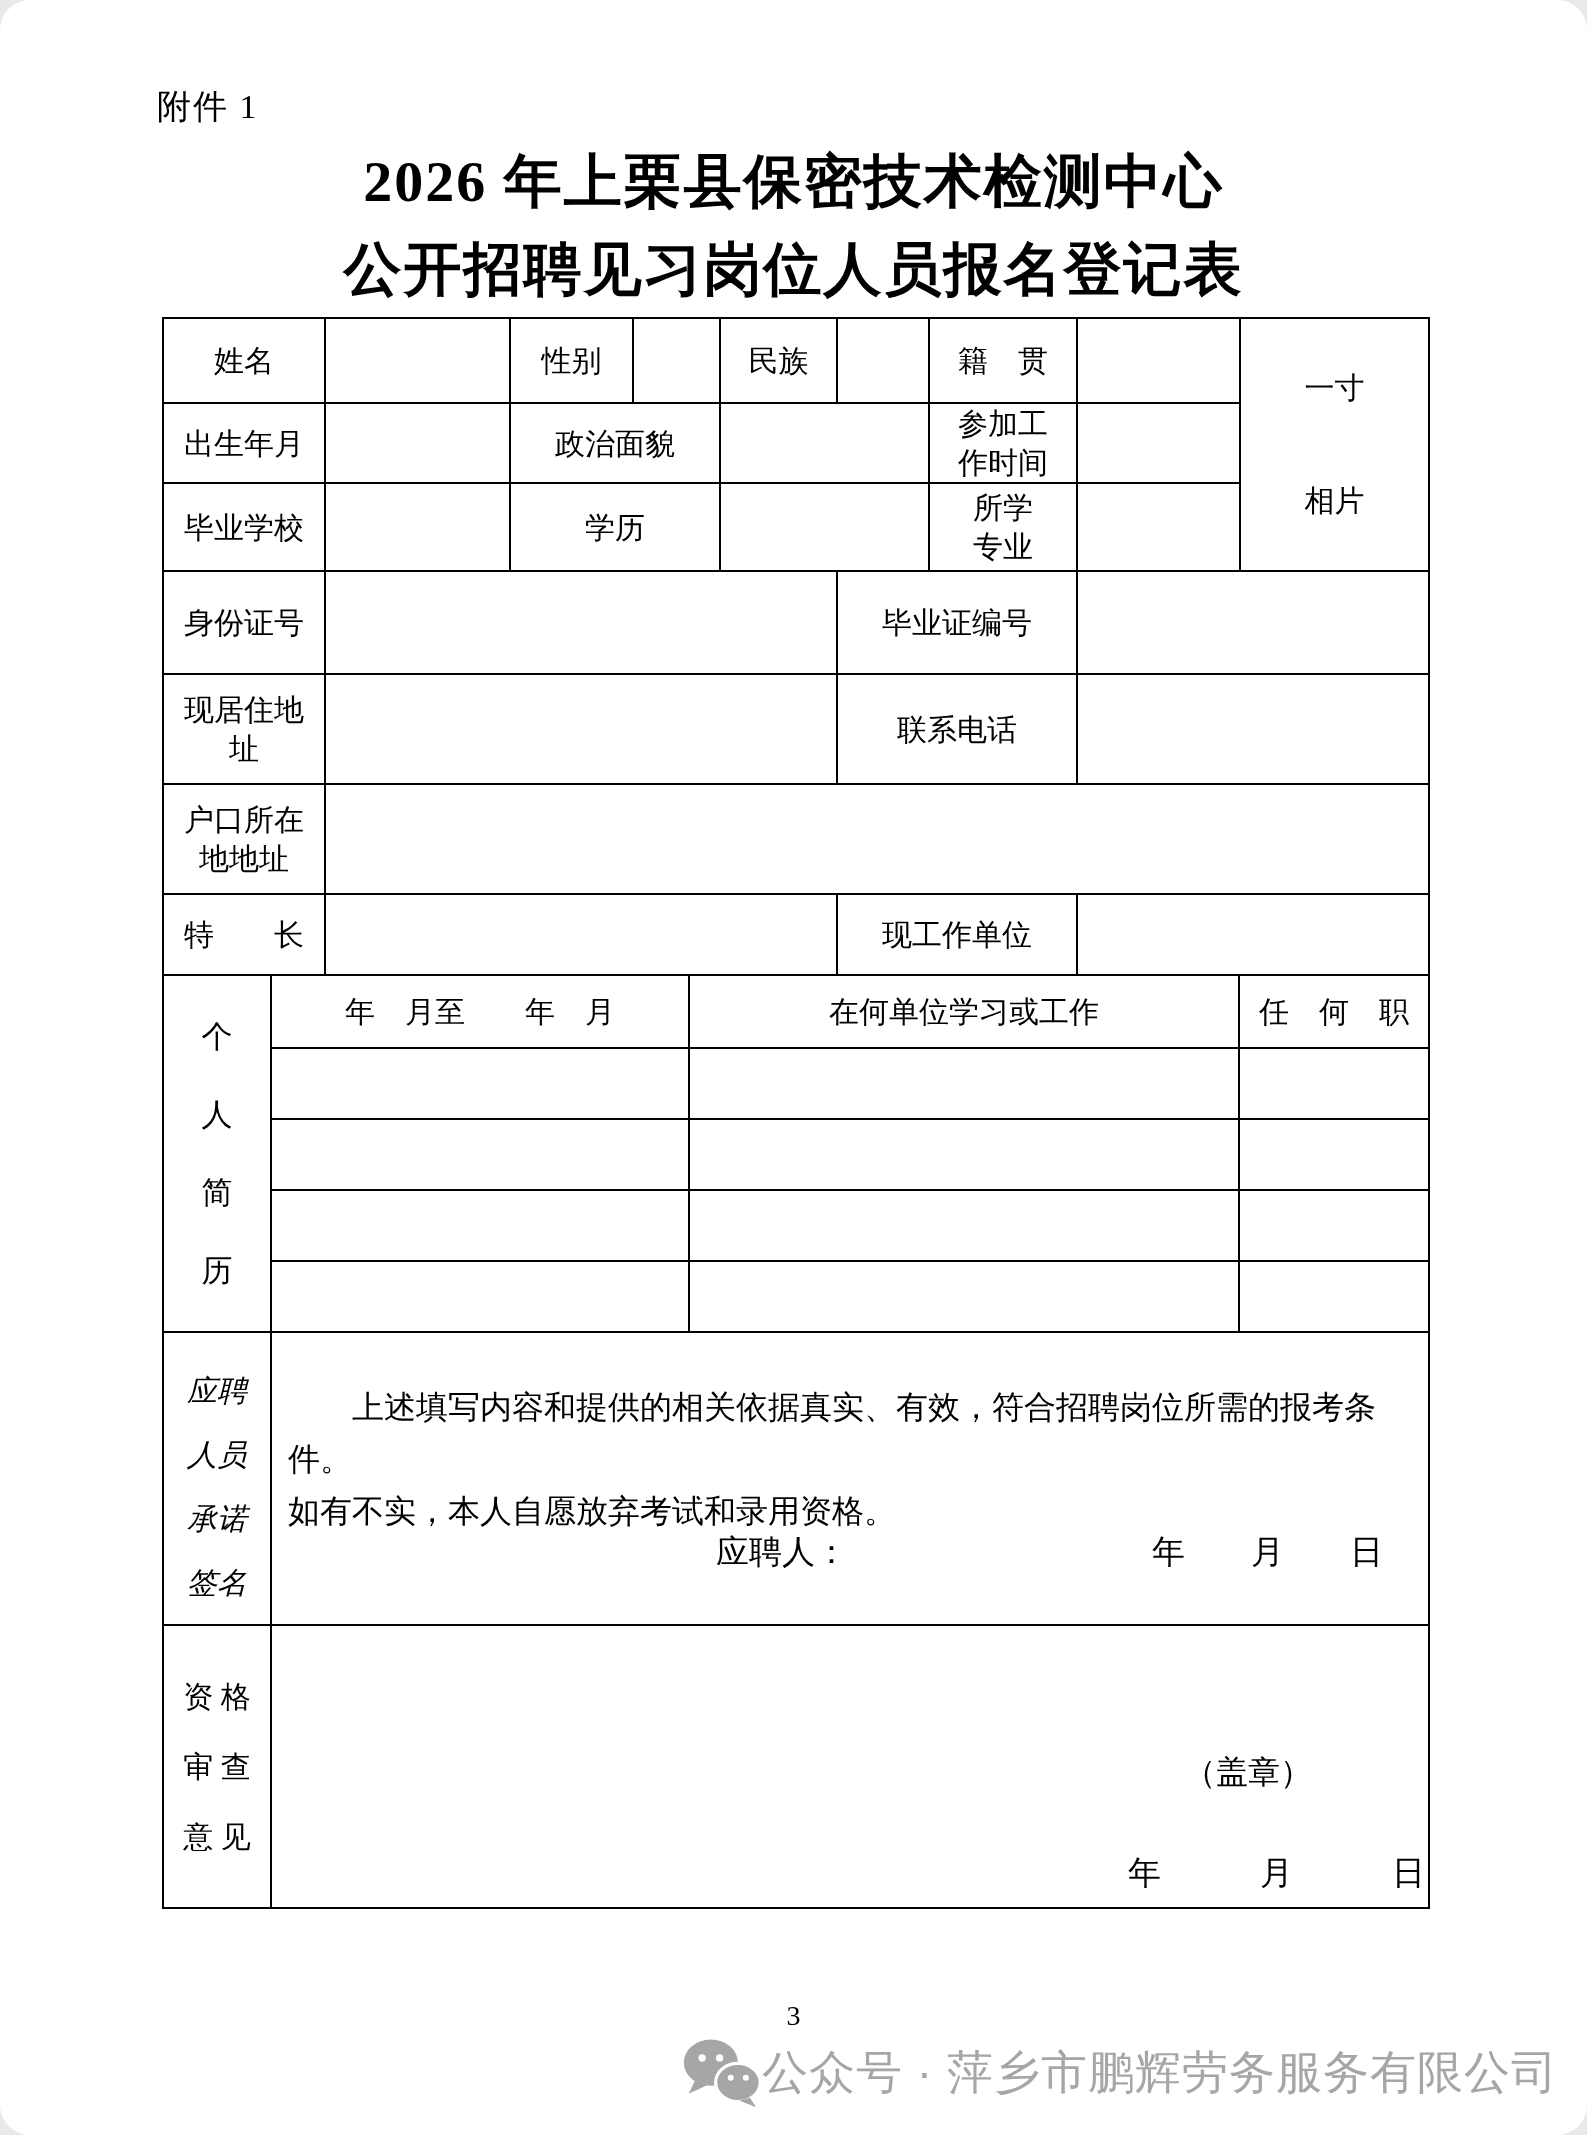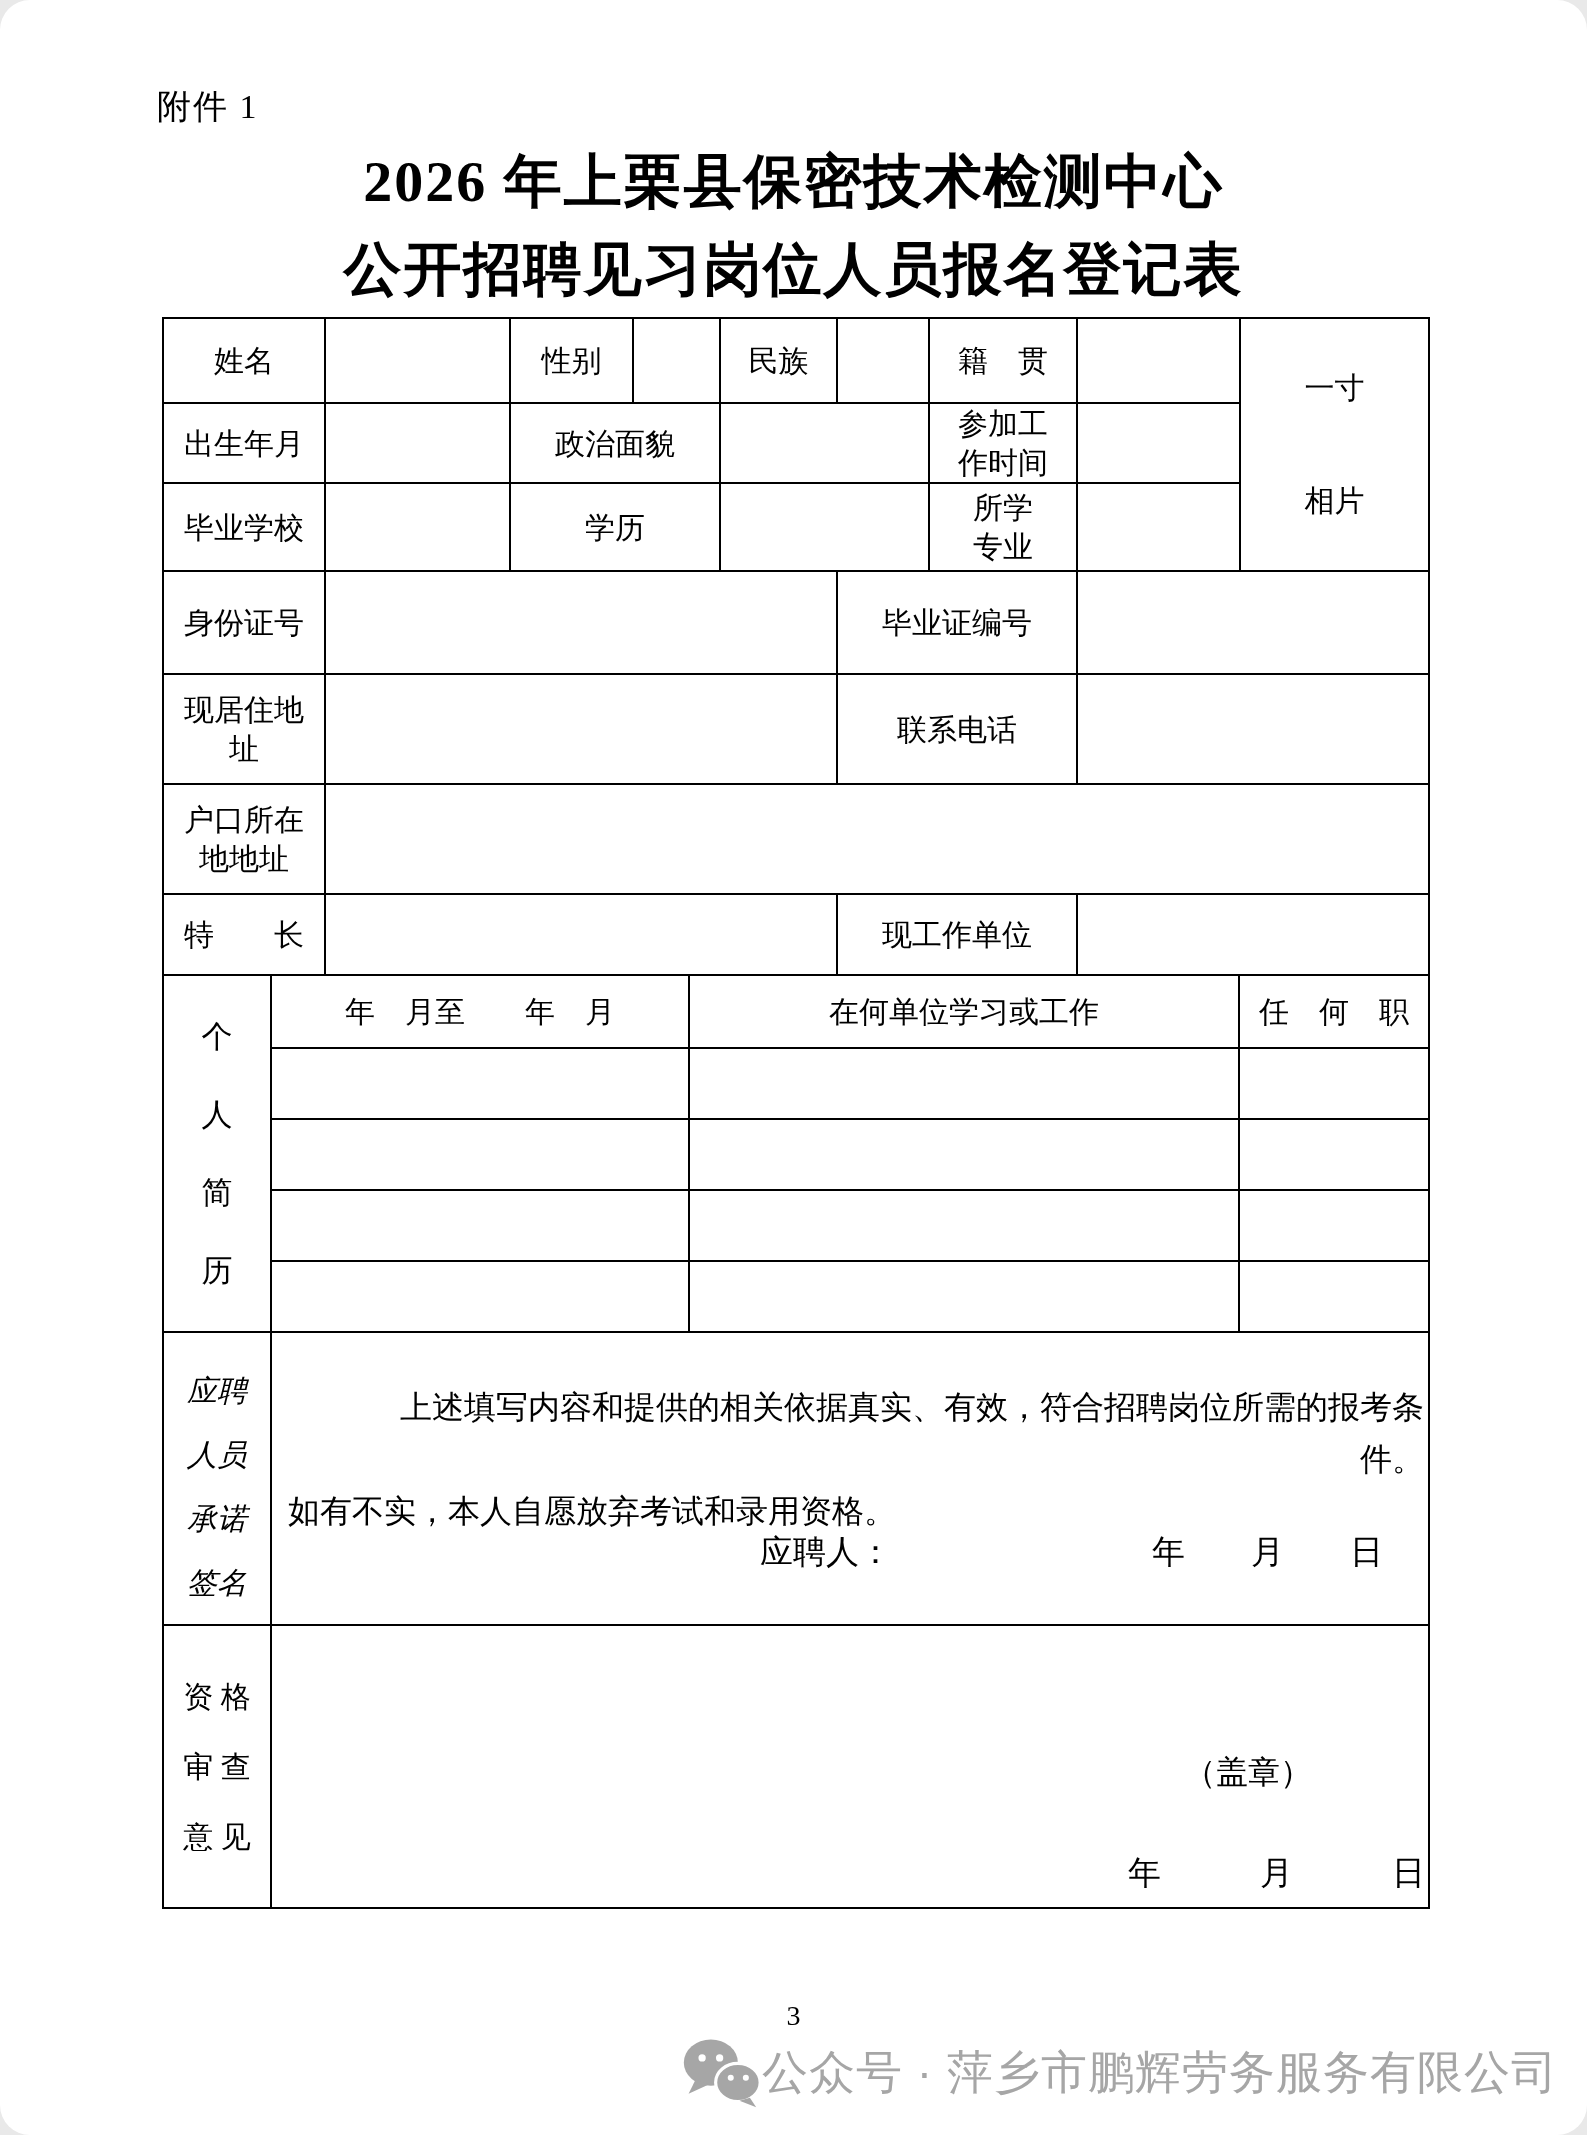--- a/index.html
+++ b/index.html
@@ -23,23 +23,23 @@
   }
   .lblA { padding:15px 14px; }
   .photo-cell div { line-height:1.2; }
   .photo-gap { margin-top:38px; }
   .side { line-height:70px; }
   .side-resume { line-height:78px; font-size:31px; }
   .side-pledge { line-height:64px; padding-top:16px;font-style:italic; }
   .side-review { line-height:70px; }
   .rel { position:relative; }
   .pl-text { position:absolute; left:16px; right:4px; top:48px; font-size:32px; line-height:52px; text-align:left; white-space:normal; }
-  .pl1 { text-indent:64px;text-align:right; }
+  .pl1 { text-indent:64px; }
   .pl2 { }
-  .pledge-sign { position:absolute; left:444px; top:198px; font-size:33px;margin-left:44px; }
+  .pledge-sign { position:absolute; left:444px; top:198px; font-size:33px; }
   .pledge-date { position:absolute; left:880px; top:198px; font-size:33px; white-space:pre; }
   .review-seal { position:absolute; left:912px; top:126px; font-size:32px; }
   .review-date { position:absolute; left:856px; top:226px; font-size:33px; white-space:pre; }
   .page-num { position:absolute; top:2000px; left:0; width:100%; text-align:center; font-size:28px; }
   .watermark { position:absolute; left:682px; top:2038px; display:flex; align-items:center; }
   .wm-text { font-size:46px; letter-spacing:1px; color:#a6a6a6; font-family:"Liberation Sans", sans-serif; white-space:nowrap; }
   .wm-icon { width:80px; height:70px; flex:0 0 auto; }
 </style>
 </head>
 <body>

